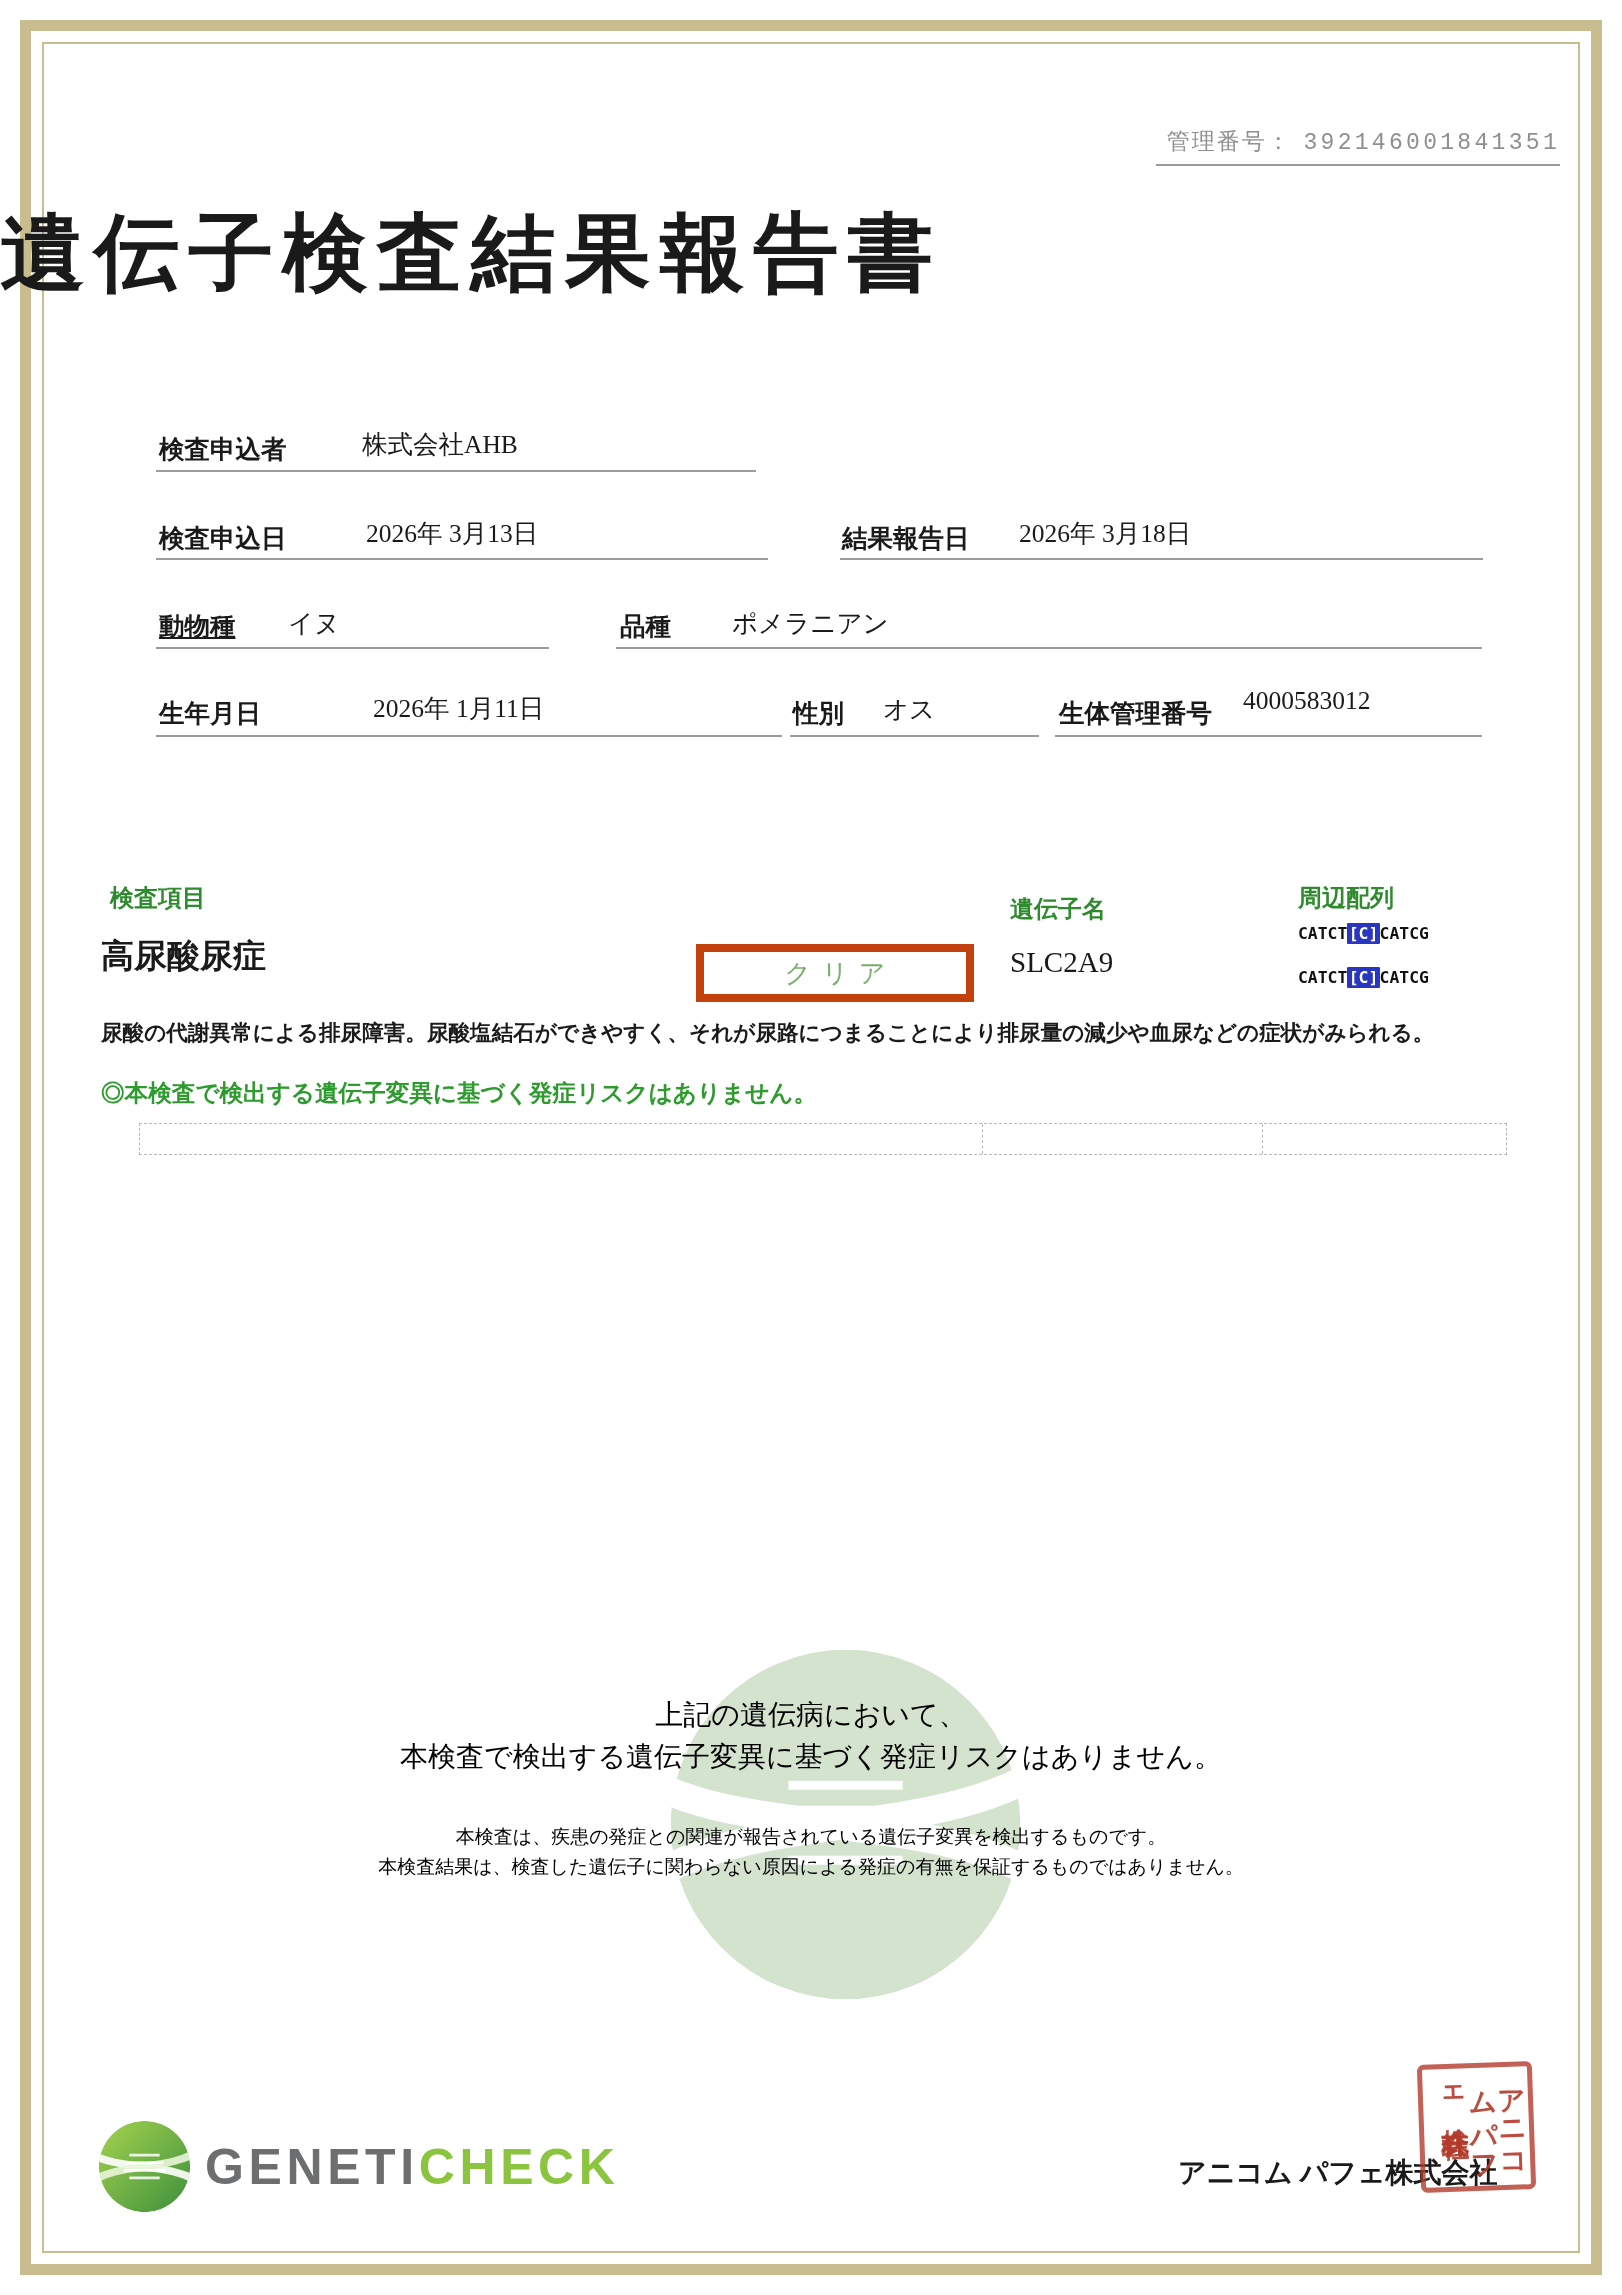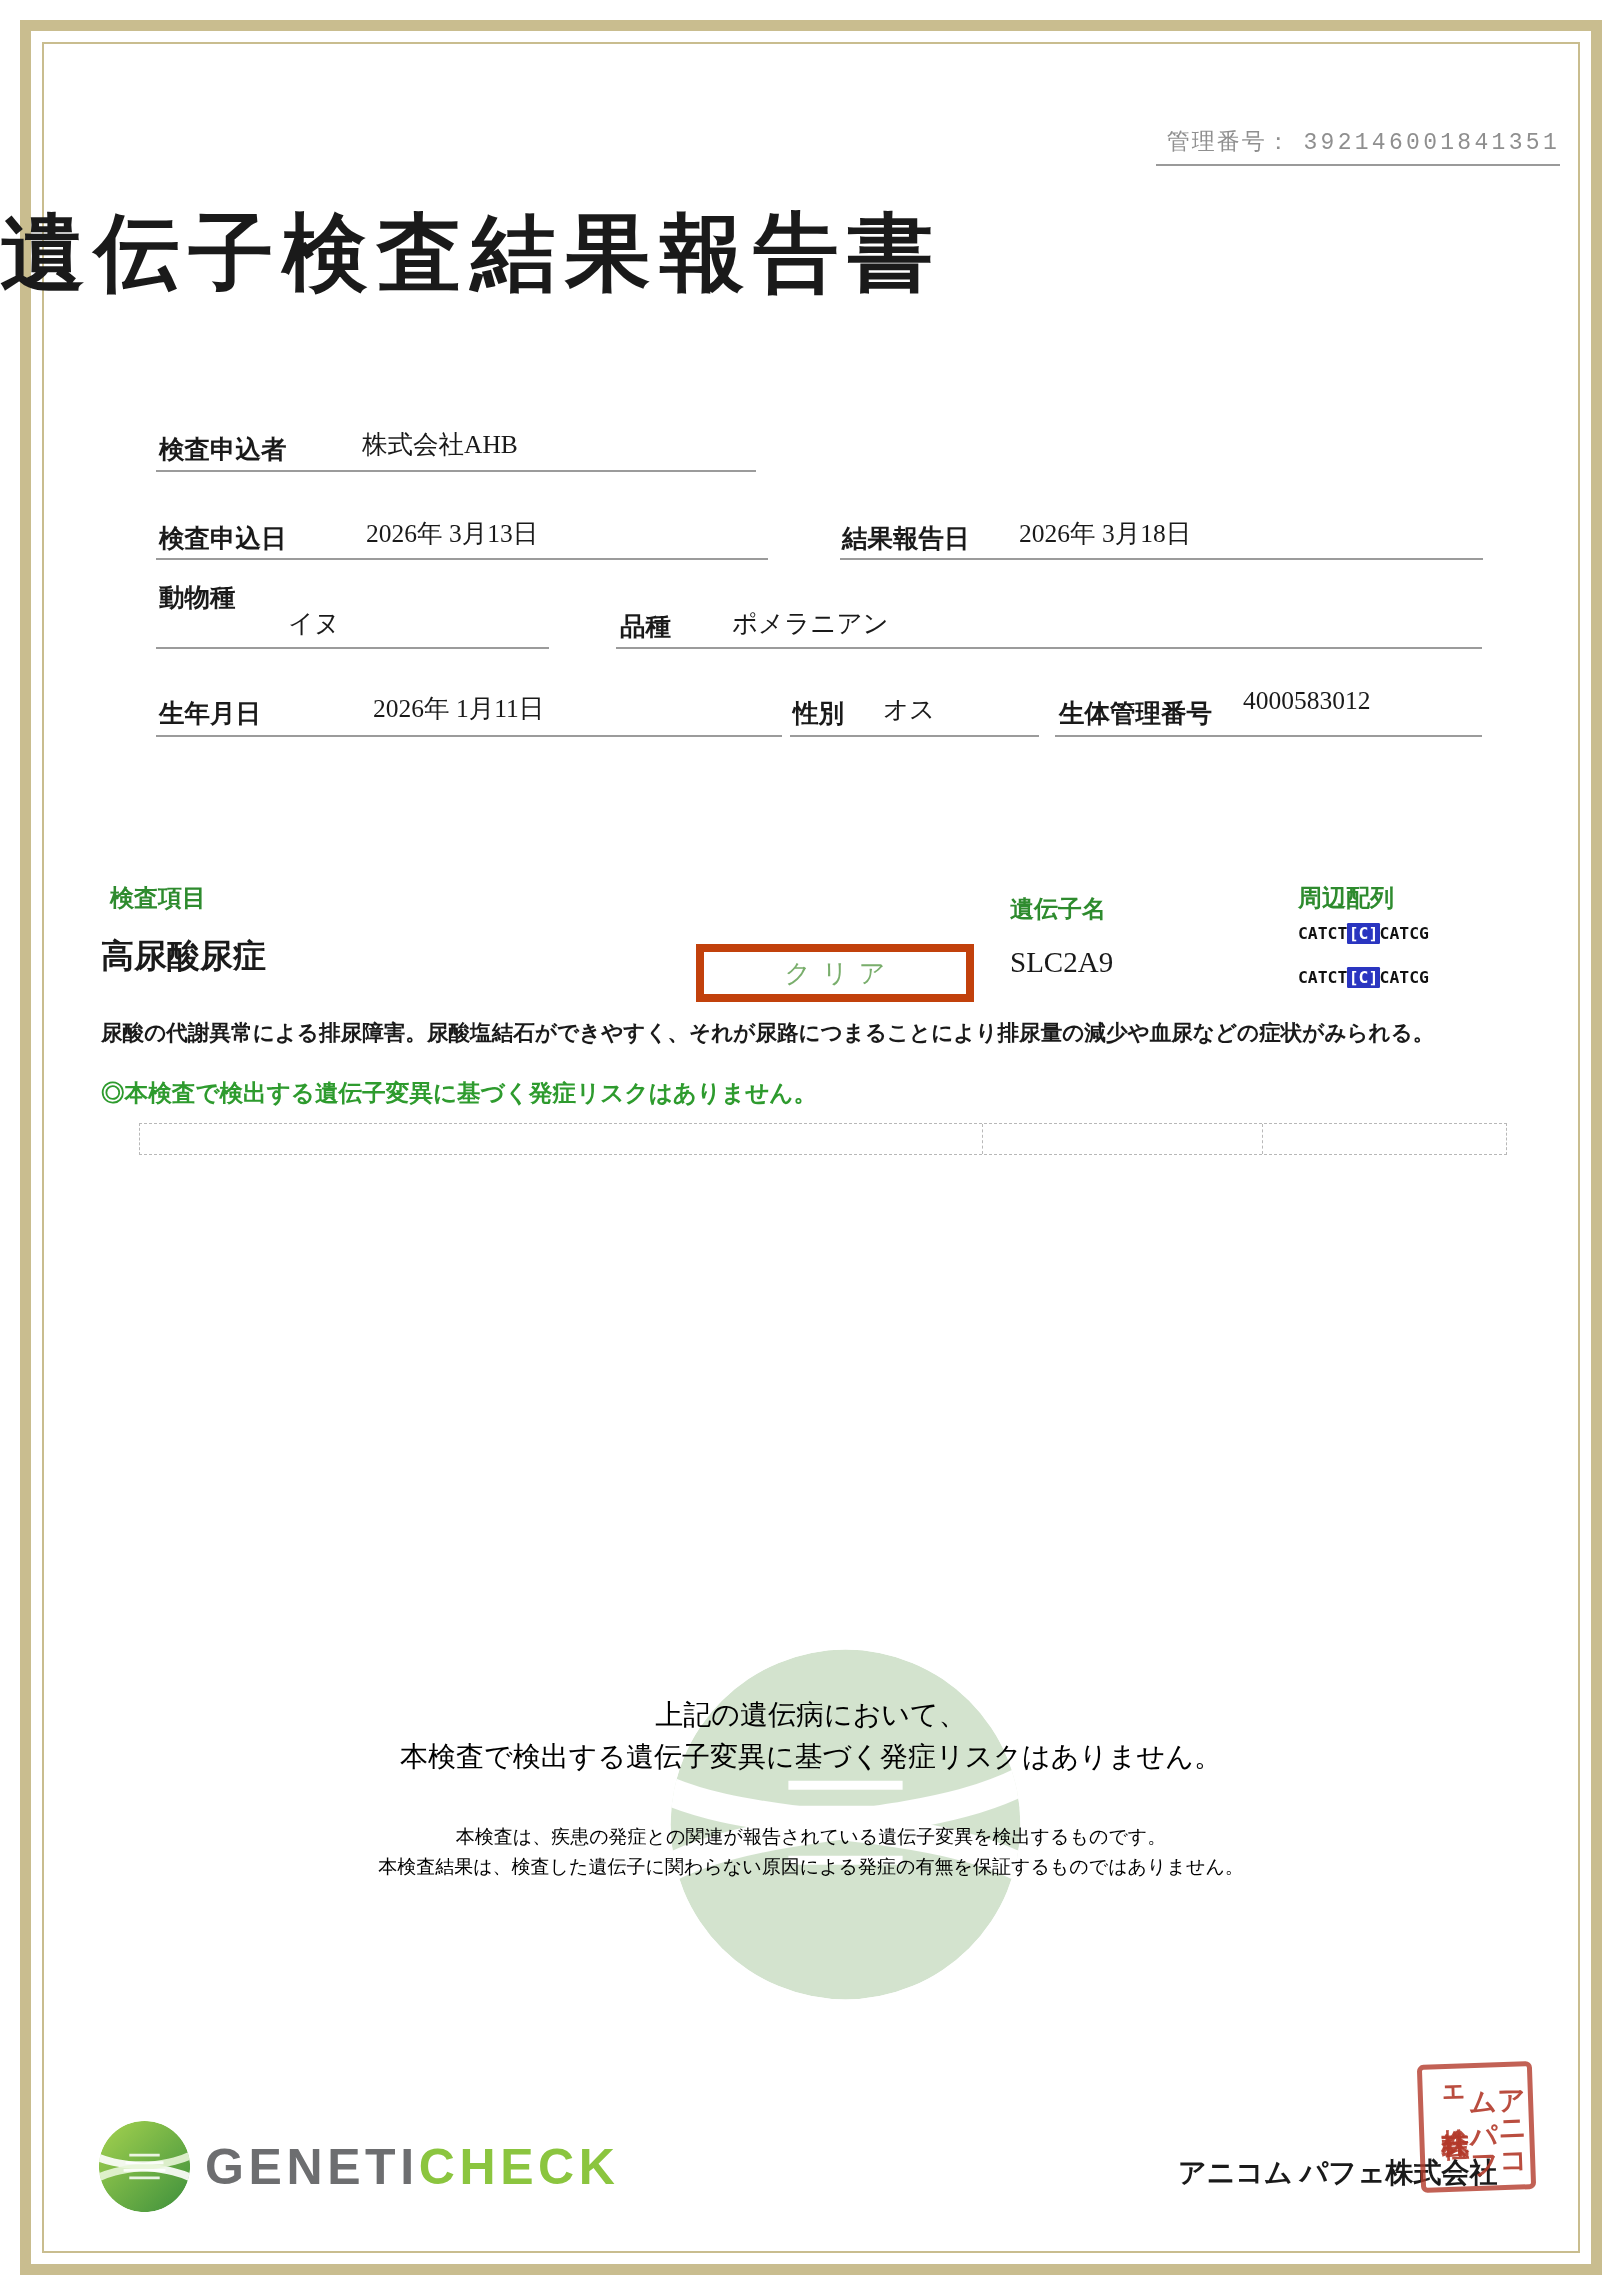--- a/index.html
+++ b/index.html
@@ -78,21 +78,21 @@
 <div class="fvalue" style="left:362px;top:427px;">株式会社AHB</div>
 <div class="uline" style="left:156px;top:470px;width:600px;"></div>
 
 <div class="flabel" style="left:159px;top:521px;">検査申込日</div>
 <div class="fvalue" style="left:366px;top:516px;">2026年 3月13日</div>
 <div class="uline" style="left:156px;top:558px;width:612px;"></div>
 <div class="flabel" style="left:842px;top:521px;">結果報告日</div>
 <div class="fvalue" style="left:1019px;top:516px;">2026年 3月18日</div>
 <div class="uline" style="left:840px;top:558px;width:643px;"></div>
 
-<div class="flabel" style="left:159px;top:580px;">動物種</div>
+<div class="flabel" style="left:159px;top:609px;text-decoration:underline;">動物種</div>
 <div class="fvalue" style="left:288px;top:606px;">イヌ</div>
 <div class="uline" style="left:156px;top:647px;width:393px;"></div>
 <div class="flabel" style="left:620px;top:609px;">品種</div>
 <div class="fvalue" style="left:732px;top:606px;">ポメラニアン</div>
 <div class="uline" style="left:616px;top:647px;width:866px;"></div>
 
 <div class="flabel" style="left:159px;top:696px;">生年月日</div>
 <div class="fvalue" style="left:373px;top:691px;">2026年 1月11日</div>
 <div class="uline" style="left:156px;top:735px;width:626px;"></div>
 <div class="flabel" style="left:793px;top:696px;">性別</div>

